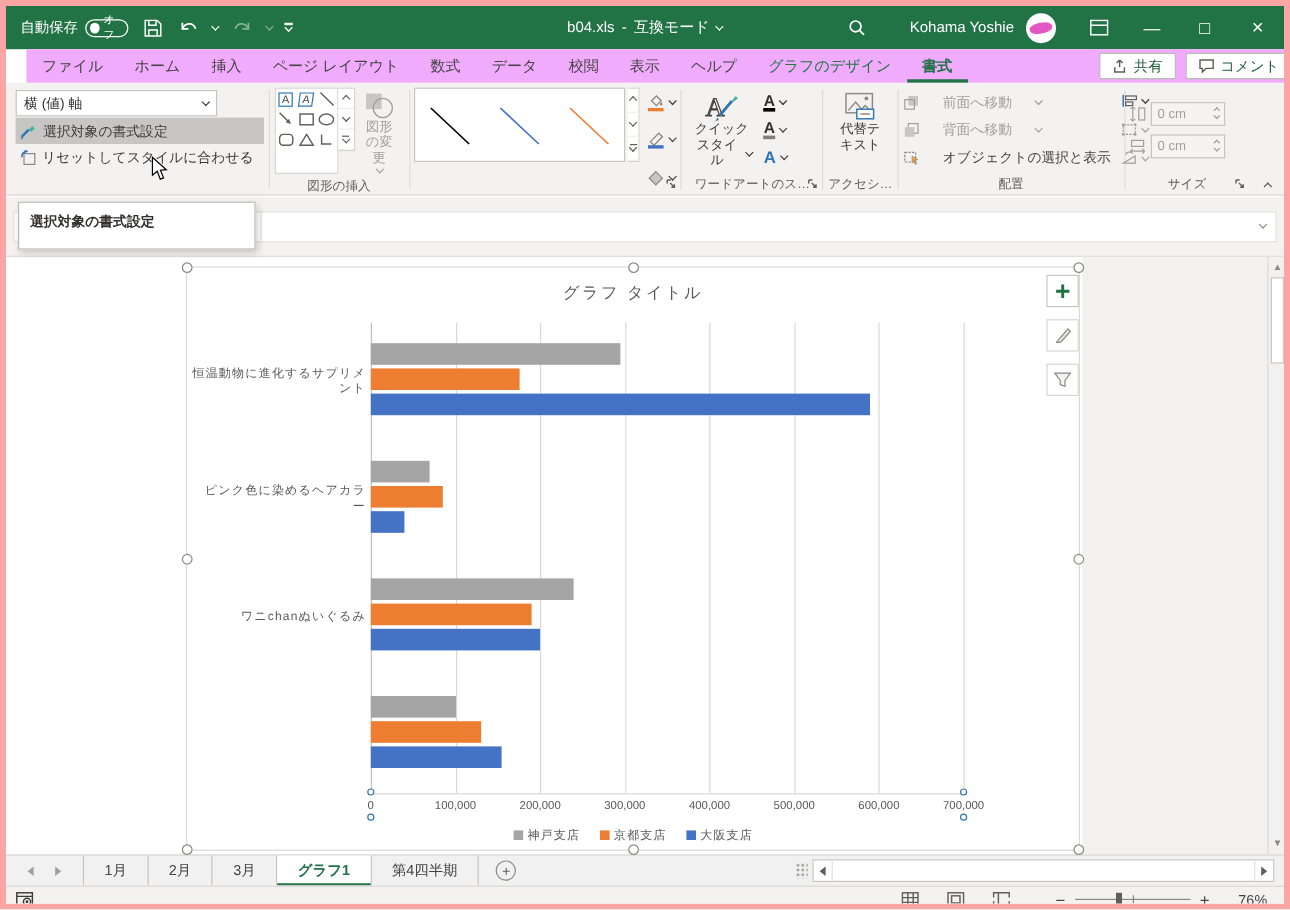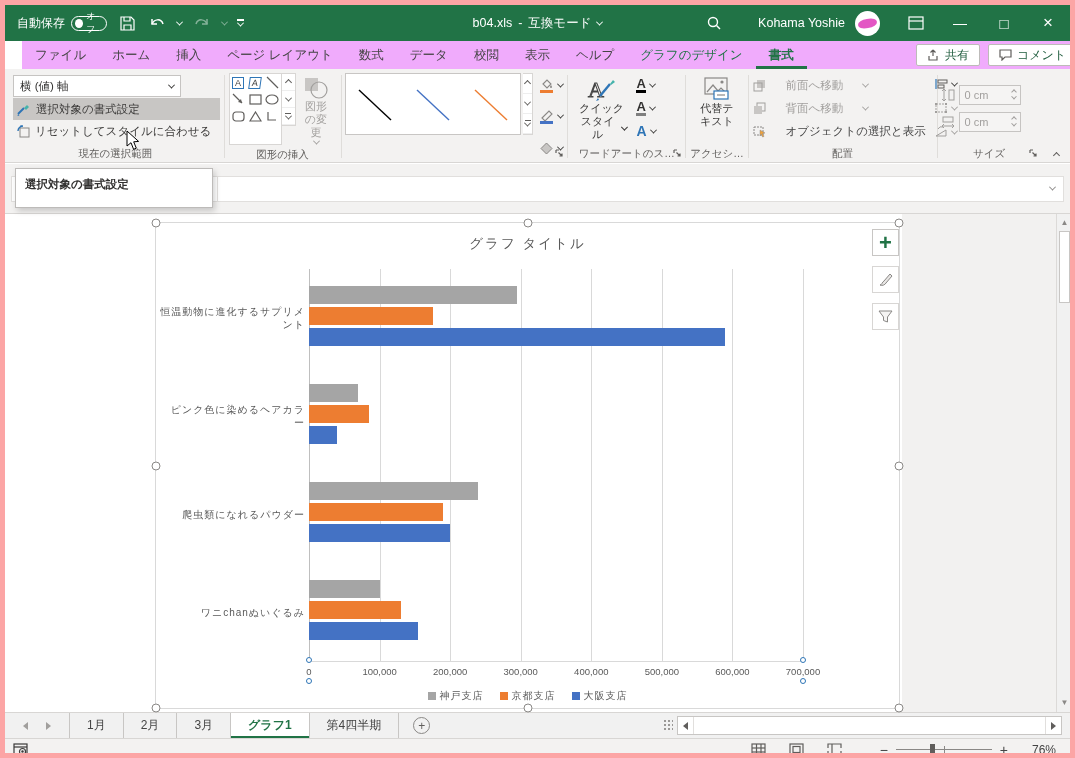--- a/index.html
+++ b/index.html
@@ -254,21 +254,20 @@
         </div>
         <div class="smallbtn">
           <svg width="13" height="13" viewBox="0 0 13 13">
             <rect x="3" y="3" width="9" height="9" fill="none" stroke="#8a8886" stroke-width="1"></rect>
             <path d="M6 1 A5 5 0 0 0 1 6" fill="none" stroke="#2e75b6" stroke-width="1.4"></path>
             <path d="M6 1 l-2.5 -1 0 2.5 z" fill="#2e75b6"></path>
           </svg>
           <span>リセットしてスタイルに合わせる</span>
         </div>
       </div>
-      <div class="rg-label">現在の選択範囲</div>
     </div>
     <div class="rdiv"></div>
 
     <div class="rgroup" style="width:116px">
       <div class="rg-body" style="display:flex; gap:0;">
         <div style="display:flex">
           <div class="shape-grid">
             <div class="shape-cell">
                 <span style="font-size:9px;border:1px solid #2e75b6;padding:0 2px;color:#444">A</span>
               </div>
@@ -615,21 +614,20 @@
               <div class="bar" style="width: 14.2857%; background: rgb(165, 165, 165);"></div>
               <div class="bar" style="width: 18.5714%; background: rgb(237, 125, 49);"></div>
               <div class="bar" style="width: 22.1429%; background: rgb(68, 114, 196);"></div>
             </div>
           </div>
       </div>
 
       <div class="catlabels" id="catlabels">
           <div class="catcell">恒温動物に進化するサプリメント</div>
           <div class="catcell">ピンク色に染めるヘアカラー</div>
-          <div class="catcell">爬虫類になれるパウダー</div>
           <div class="catcell">ワニchanぬいぐるみ</div>
         </div>
       <div class="xticks" id="xticks">
           <span style="left: 0%;">0</span>
           <span style="left: 14.2857%;">100,000</span>
           <span style="left: 28.5714%;">200,000</span>
           <span style="left: 42.8571%;">300,000</span>
           <span style="left: 57.1429%;">400,000</span>
           <span style="left: 71.4286%;">500,000</span>
           <span style="left: 85.7143%;">600,000</span>

